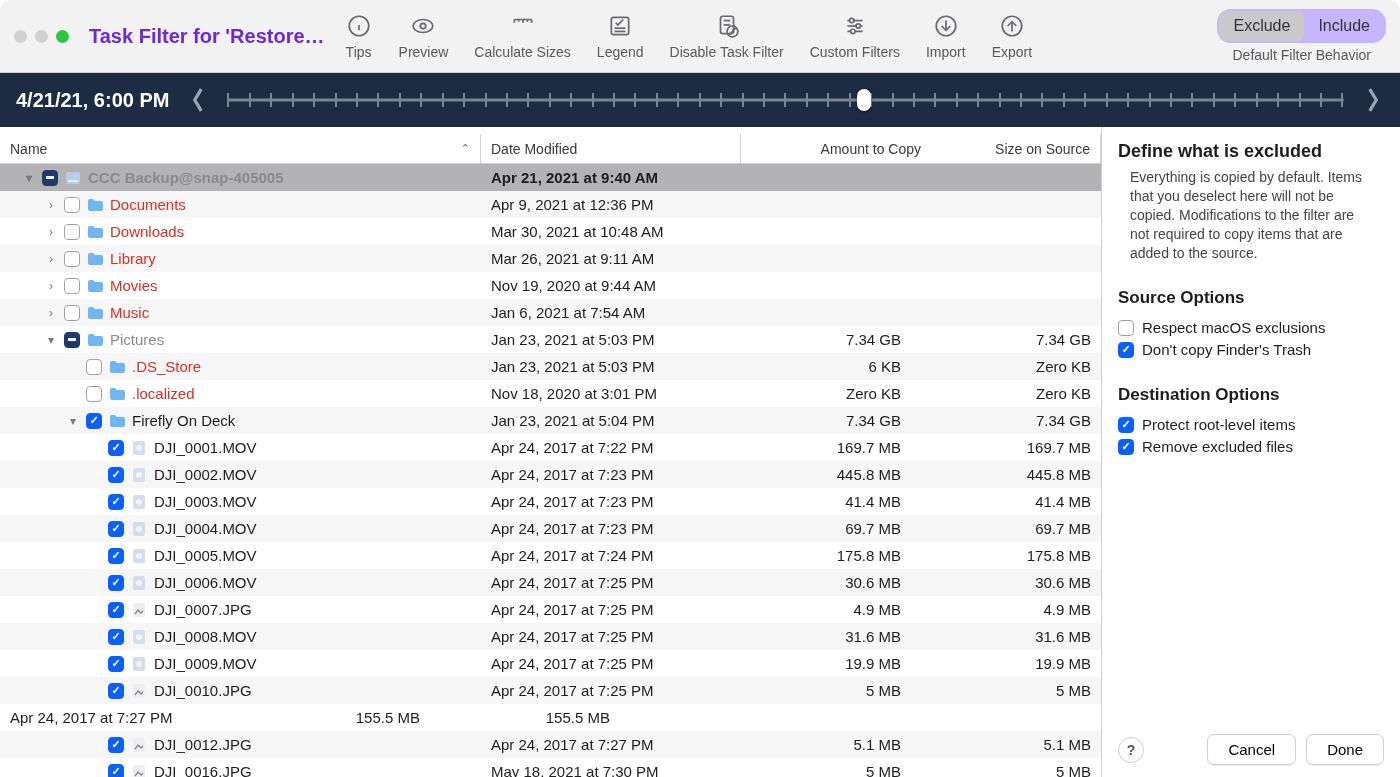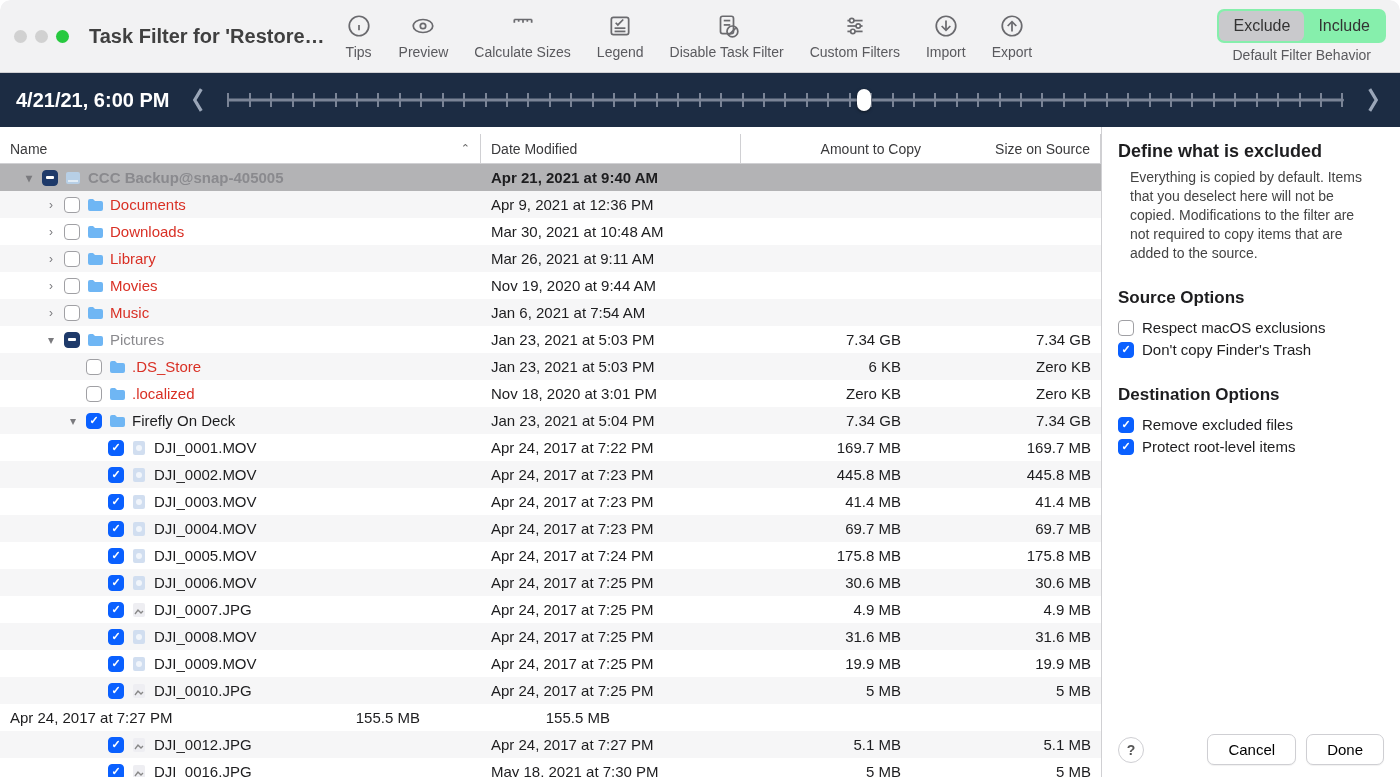--- a/index.html
+++ b/index.html
@@ -39,29 +39,29 @@
     border-bottom: 1px solid var(--divider);
     gap: 8px;
     border-top-left-radius: 10px;
     border-top-right-radius: 10px;
   }
   .traffic-lights { display: flex; gap: 8px; align-items: center; margin-right: 12px;}
   .dot { width: 13px; height: 13px; border-radius: 50%; }
   .dot.red { background: #d1d1d1; }
   .dot.yellow { background: #d1d1d1; }
   .dot.green { background: #27c93f; }
-  .window-title { font-size: 20px; font-weight: 700; color: #404040; max-width: 260px; white-space: nowrap; overflow: hidden; text-overflow: ellipsis; }
+  .window-title { font-size: 20px; font-weight: 700; color: #6d28d9; max-width: 260px; white-space: nowrap; overflow: hidden; text-overflow: ellipsis; }
 
   .toolbar { display: flex; align-items: flex-end; gap: 26px; margin-left: 12px; flex: 1; }
   .tool-item { display: flex; flex-direction: column; align-items: center; gap: 4px; color: #5a5a5e; font-size: 14px; cursor: default; }
   .tool-item .ico { width: 28px; height: 28px; color: #6a6a6e; display:flex; align-items:center; justify-content:center;}
   .tool-item .ico svg { width: 26px; height: 26px; stroke: #6a6a6e; fill: none; stroke-width: 1.6; }
 
   .filter-behavior { display: flex; flex-direction: column; align-items: center; gap: 4px; margin-left: auto; }
-  .seg { display: flex; background: #86efac; border-radius: 7px; padding: 2px; }
+  .seg { display: flex; background: #c4b5fd; border-radius: 14px; padding: 2px; }
   .seg button { border: none; background: transparent; padding: 6px 14px; font-size: 16px; color: #333; border-radius: 6px; cursor: pointer; }
   .seg button.active { background: #c9c9cc; }
   .fb-label { font-size: 14px; color: #5a5a5e; }
 
   
   .timeline {
     height: 54px;
     background: var(--dark-bar);
     display: flex;
     align-items: center;
@@ -764,25 +764,25 @@
         <div class="opt">
           <span class="cb checked"></span>
           <span>Don't copy Finder's Trash</span>
         </div>
       </div>
 
     <h3>Destination Options</h3>
     <div id="dst-opts">
         <div class="opt">
           <span class="cb checked"></span>
-          <span>Remove excluded files</span>
+          <span>Protect root-level items</span>
         </div>
         <div class="opt">
           <span class="cb checked"></span>
-          <span>Protect root-level items</span>
+          <span>Remove excluded files</span>
         </div>
       </div>
 
     <div class="footer">
       <div class="help-btn">?</div>
       <div class="spacer-flex"></div>
       <button class="btn">Cancel</button>
       <button class="btn">Done</button>
     </div>
   </div>

